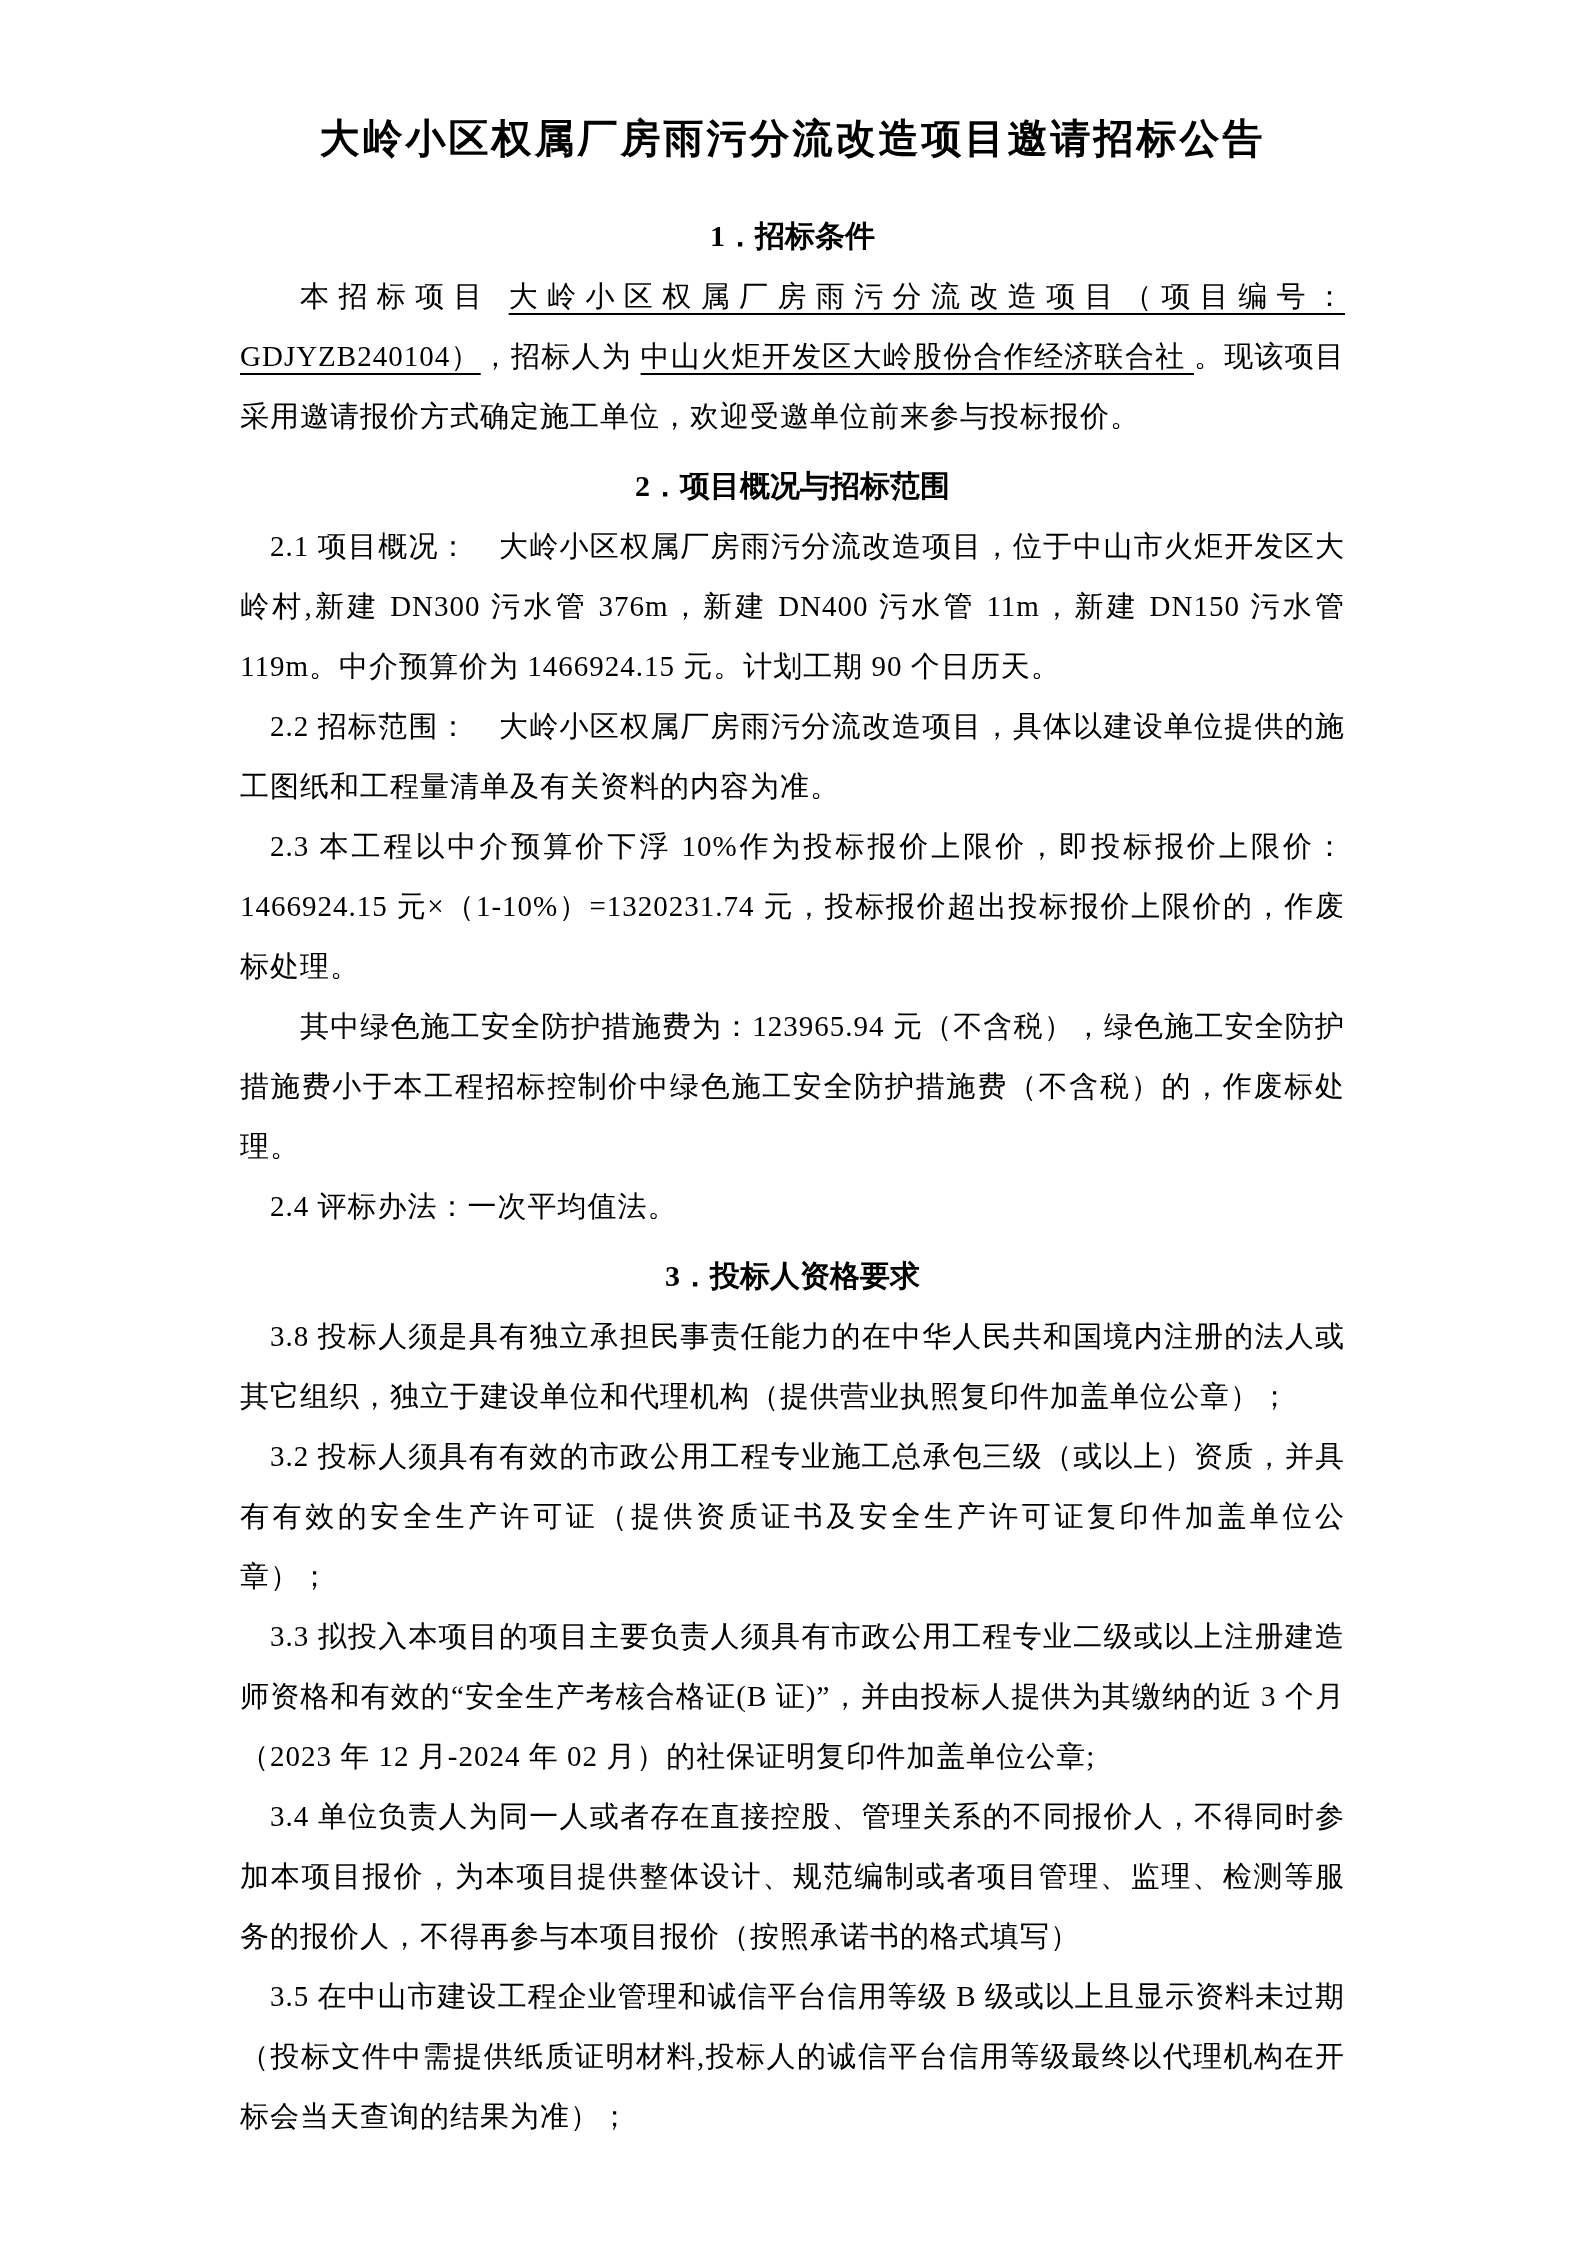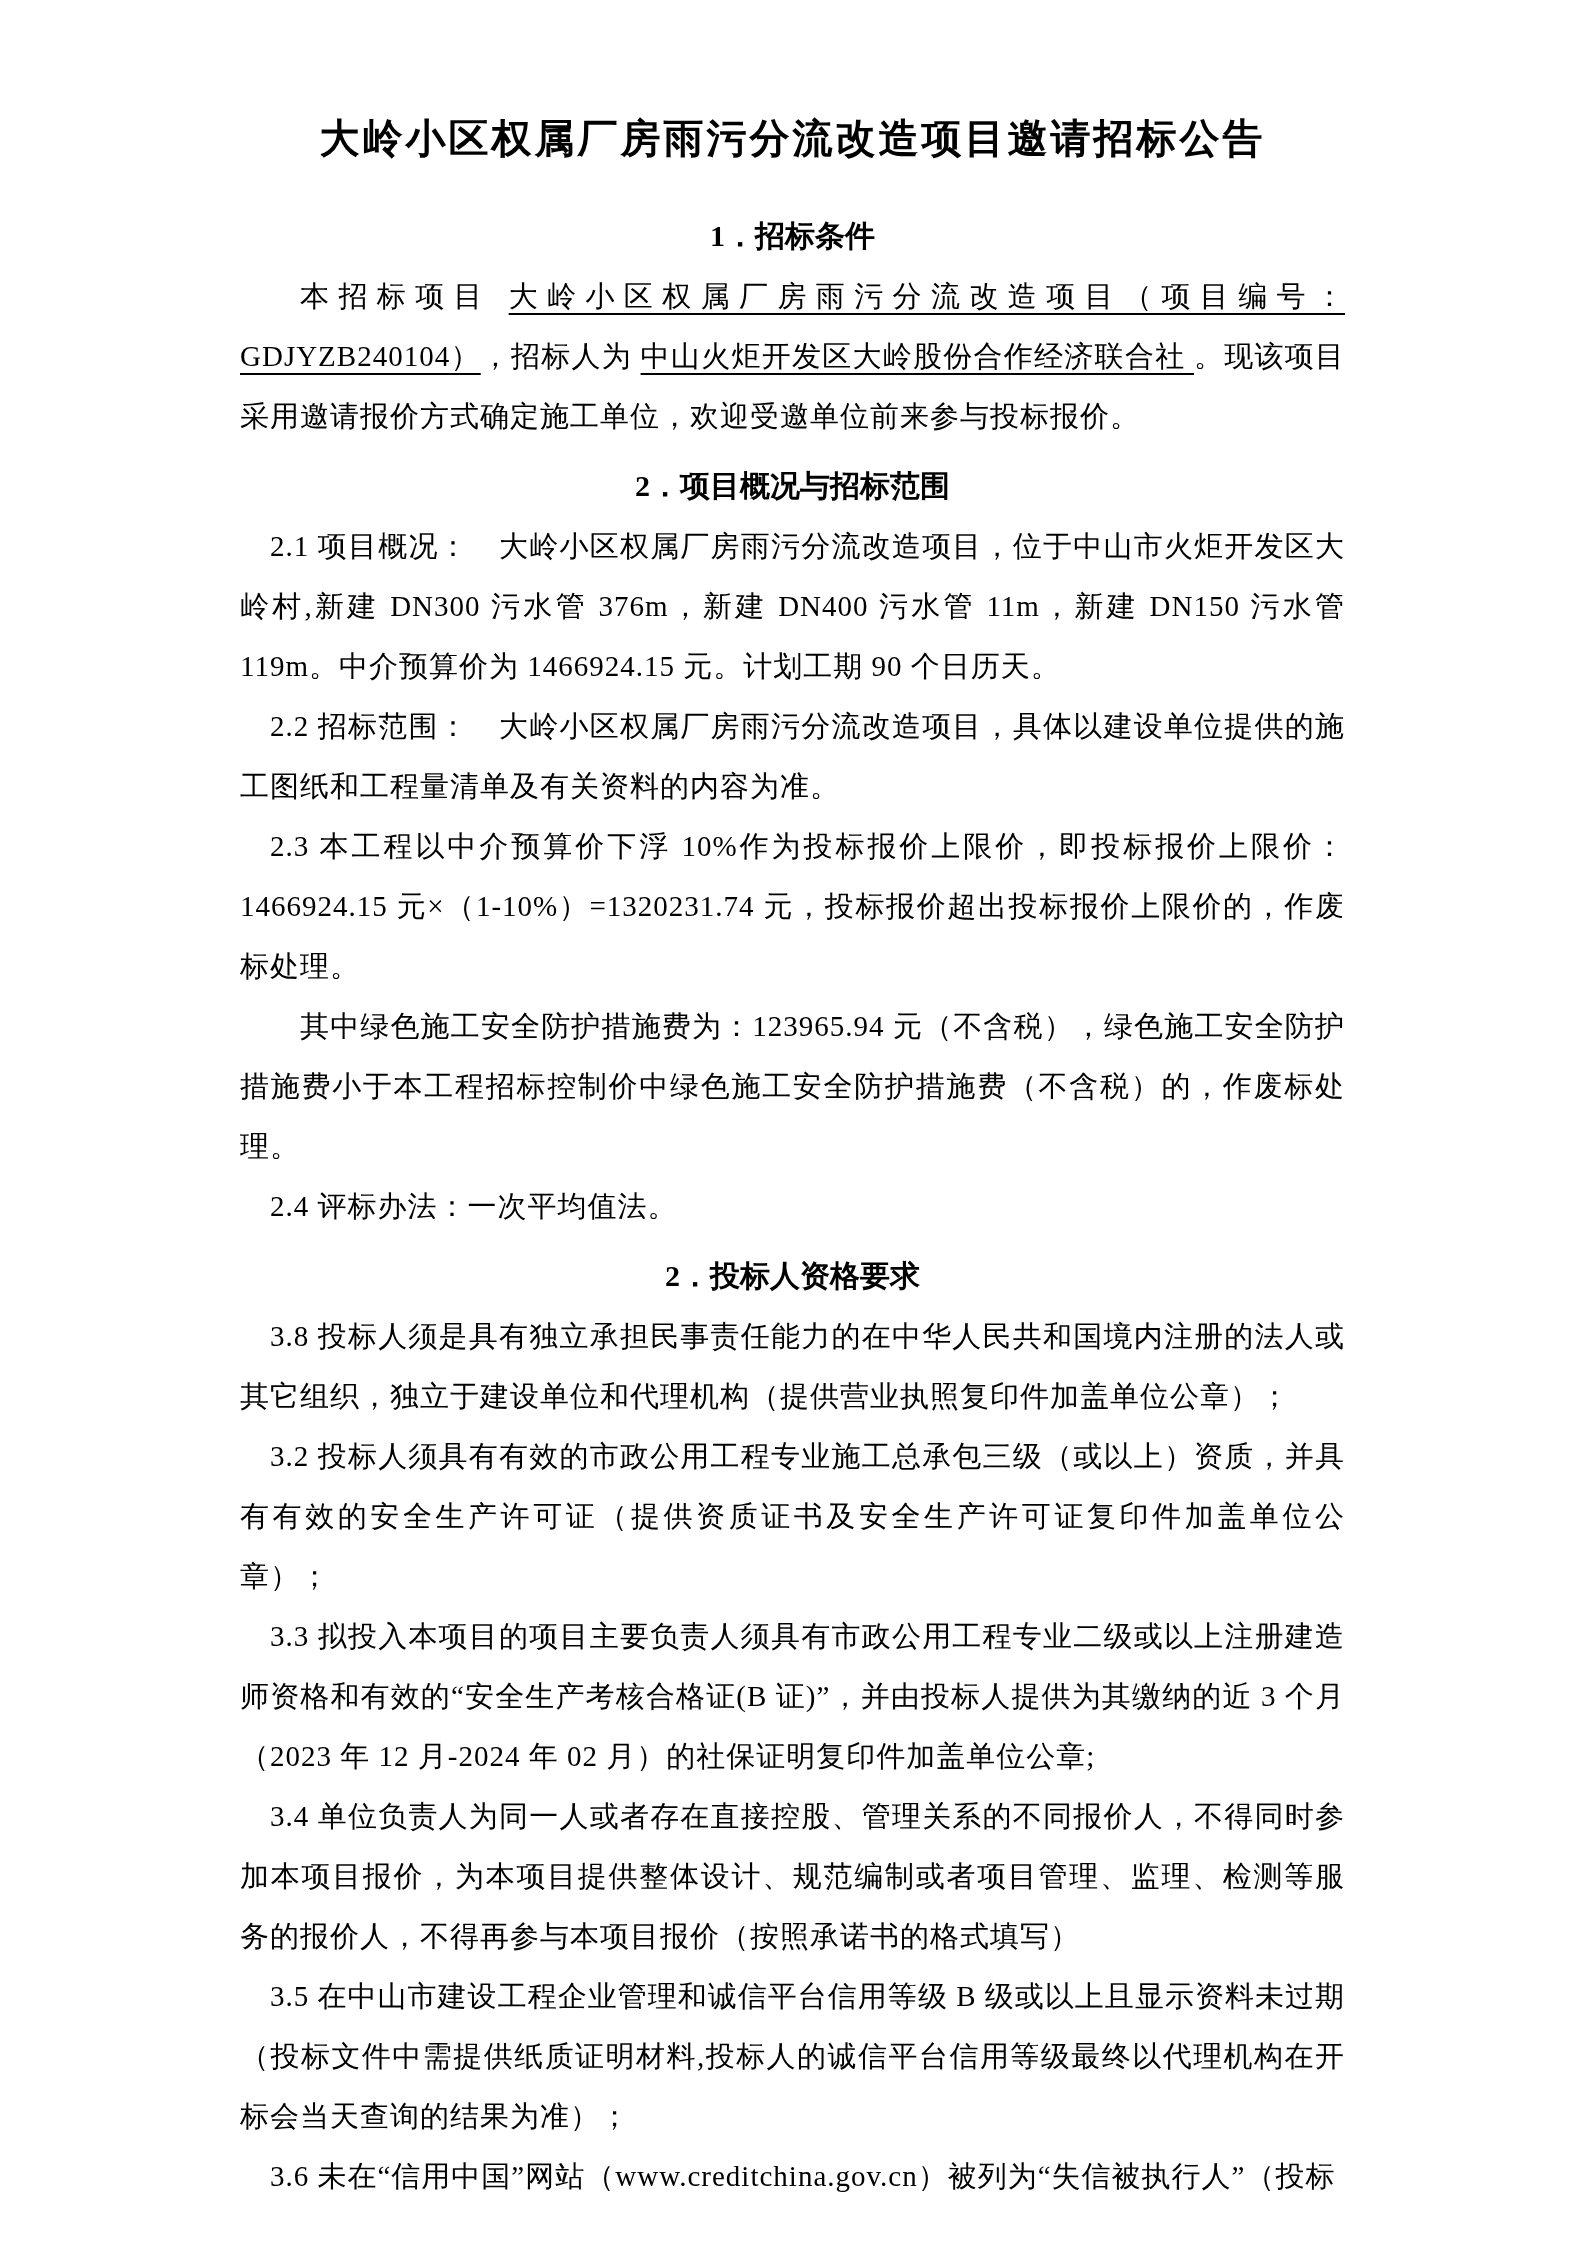--- a/index.html
+++ b/index.html
@@ -61,22 +61,21 @@
   <section>
     <h2 class="heading">2．项目概况与招标范围</h2>
     <p class="para indent1">2.1 项目概况：　大岭小区权属厂房雨污分流改造项目，位于中山市火炬开发区大岭村,新建 DN300 污水管 376m，新建 DN400 污水管 11m，新建 DN150 污水管 119m。中介预算价为 1466924.15 元。计划工期 90 个日历天。</p>
     <p class="para indent1">2.2 招标范围：　大岭小区权属厂房雨污分流改造项目，具体以建设单位提供的施工图纸和工程量清单及有关资料的内容为准。</p>
     <p class="para indent1">2.3 本工程以中介预算价下浮 10%作为投标报价上限价，即投标报价上限价：1466924.15 元×（1-10%）=1320231.74 元，投标报价超出投标报价上限价的，作废标处理。</p>
     <p class="para indent2">其中绿色施工安全防护措施费为：123965.94 元（不含税），绿色施工安全防护措施费小于本工程招标控制价中绿色施工安全防护措施费（不含税）的，作废标处理。</p>
     <p class="para indent1">2.4 评标办法：一次平均值法。</p>
   </section>
 
   <section>
-    <h2 class="heading">2．投标人资格要求</h2>
+    <h2 class="heading">3．投标人资格要求</h2>
     <p class="para indent1">3.8 投标人须是具有独立承担民事责任能力的在中华人民共和国境内注册的法人或其它组织，独立于建设单位和代理机构（提供营业执照复印件加盖单位公章）；</p>
     <p class="para indent1">3.2 投标人须具有有效的市政公用工程专业施工总承包三级（或以上）资质，并具有有效的安全生产许可证（提供资质证书及安全生产许可证复印件加盖单位公章）；</p>
     <p class="para indent1">3.3 拟投入本项目的项目主要负责人须具有市政公用工程专业二级或以上注册建造师资格和有效的“安全生产考核合格证(B 证)”，并由投标人提供为其缴纳的近 3 个月（2023 年 12 月-2024 年 02 月）的社保证明复印件加盖单位公章;</p>
     <p class="para indent1">3.4 单位负责人为同一人或者存在直接控股、管理关系的不同报价人，不得同时参加本项目报价，为本项目提供整体设计、规范编制或者项目管理、监理、检测等服务的报价人，不得再参与本项目报价（按照承诺书的格式填写）</p>
     <p class="para indent1">3.5 在中山市建设工程企业管理和诚信平台信用等级 B 级或以上且显示资料未过期（投标文件中需提供纸质证明材料,投标人的诚信平台信用等级最终以代理机构在开标会当天查询的结果为准）；</p>
-    <p class="para indent1">3.6 未在“信用中国”网站（www.creditchina.gov.cn）被列为“失信被执行人”（投标</p>
   </section>
 
 </div>
 
 </body></html>

